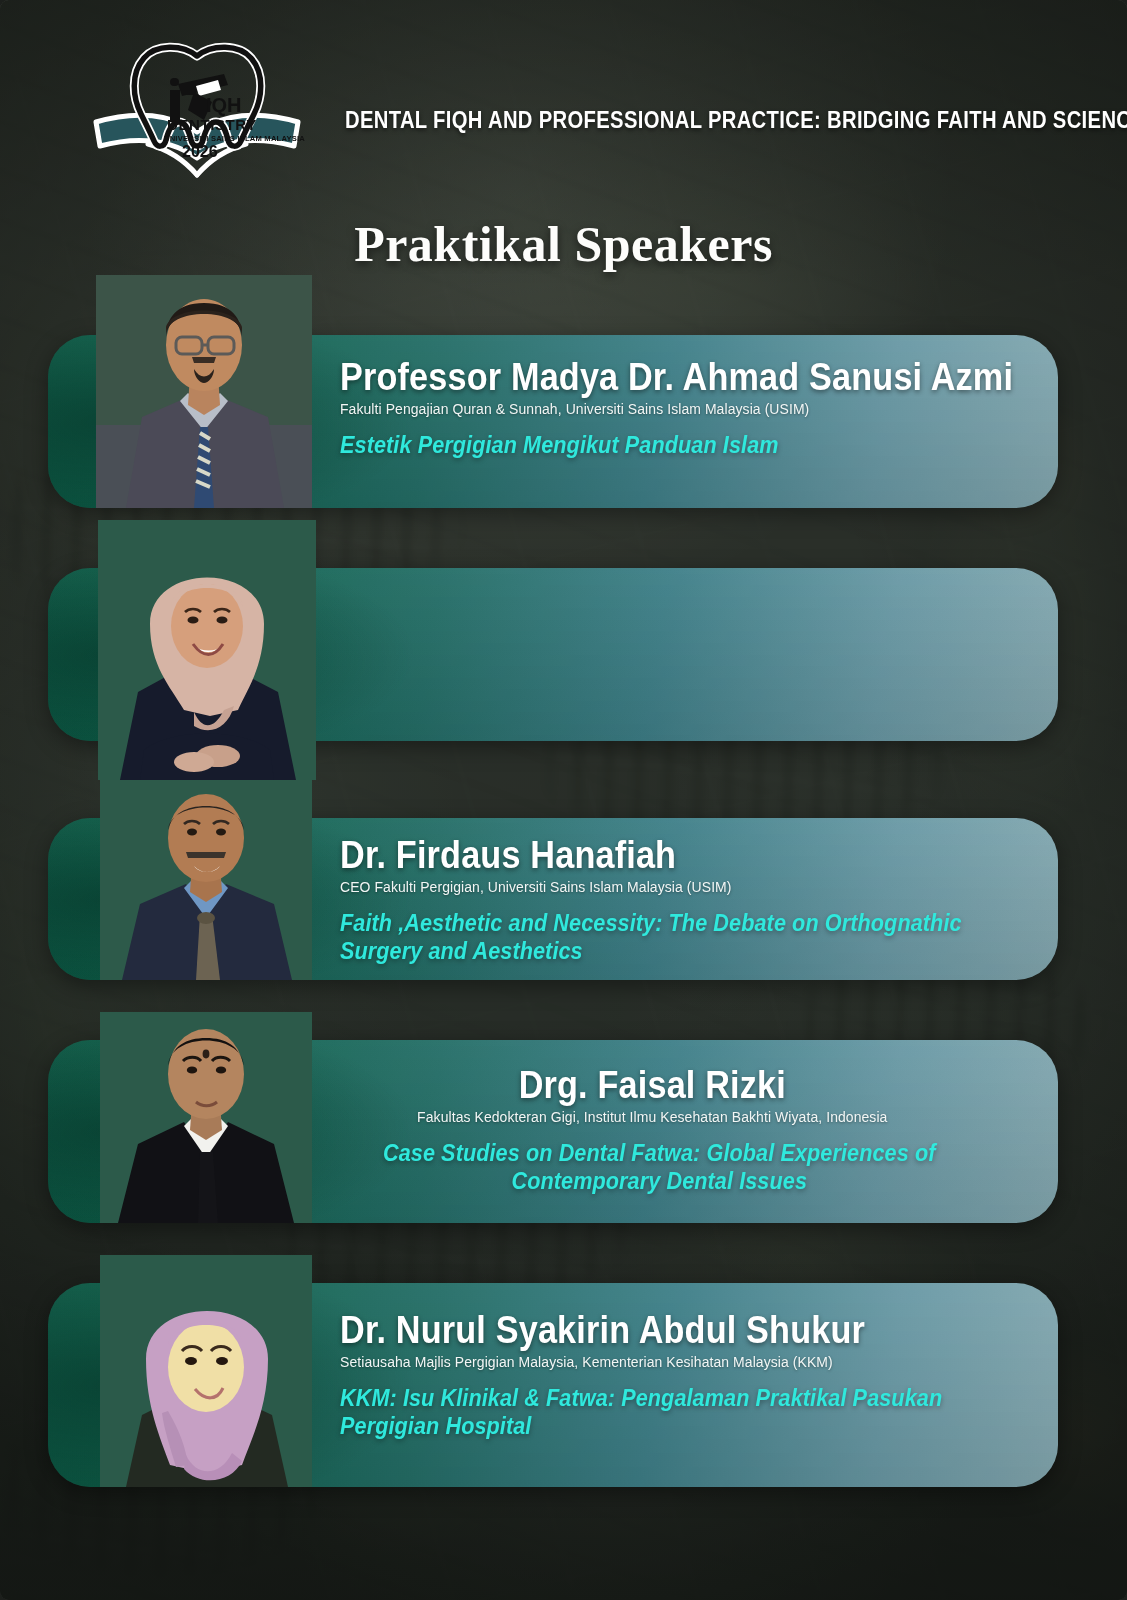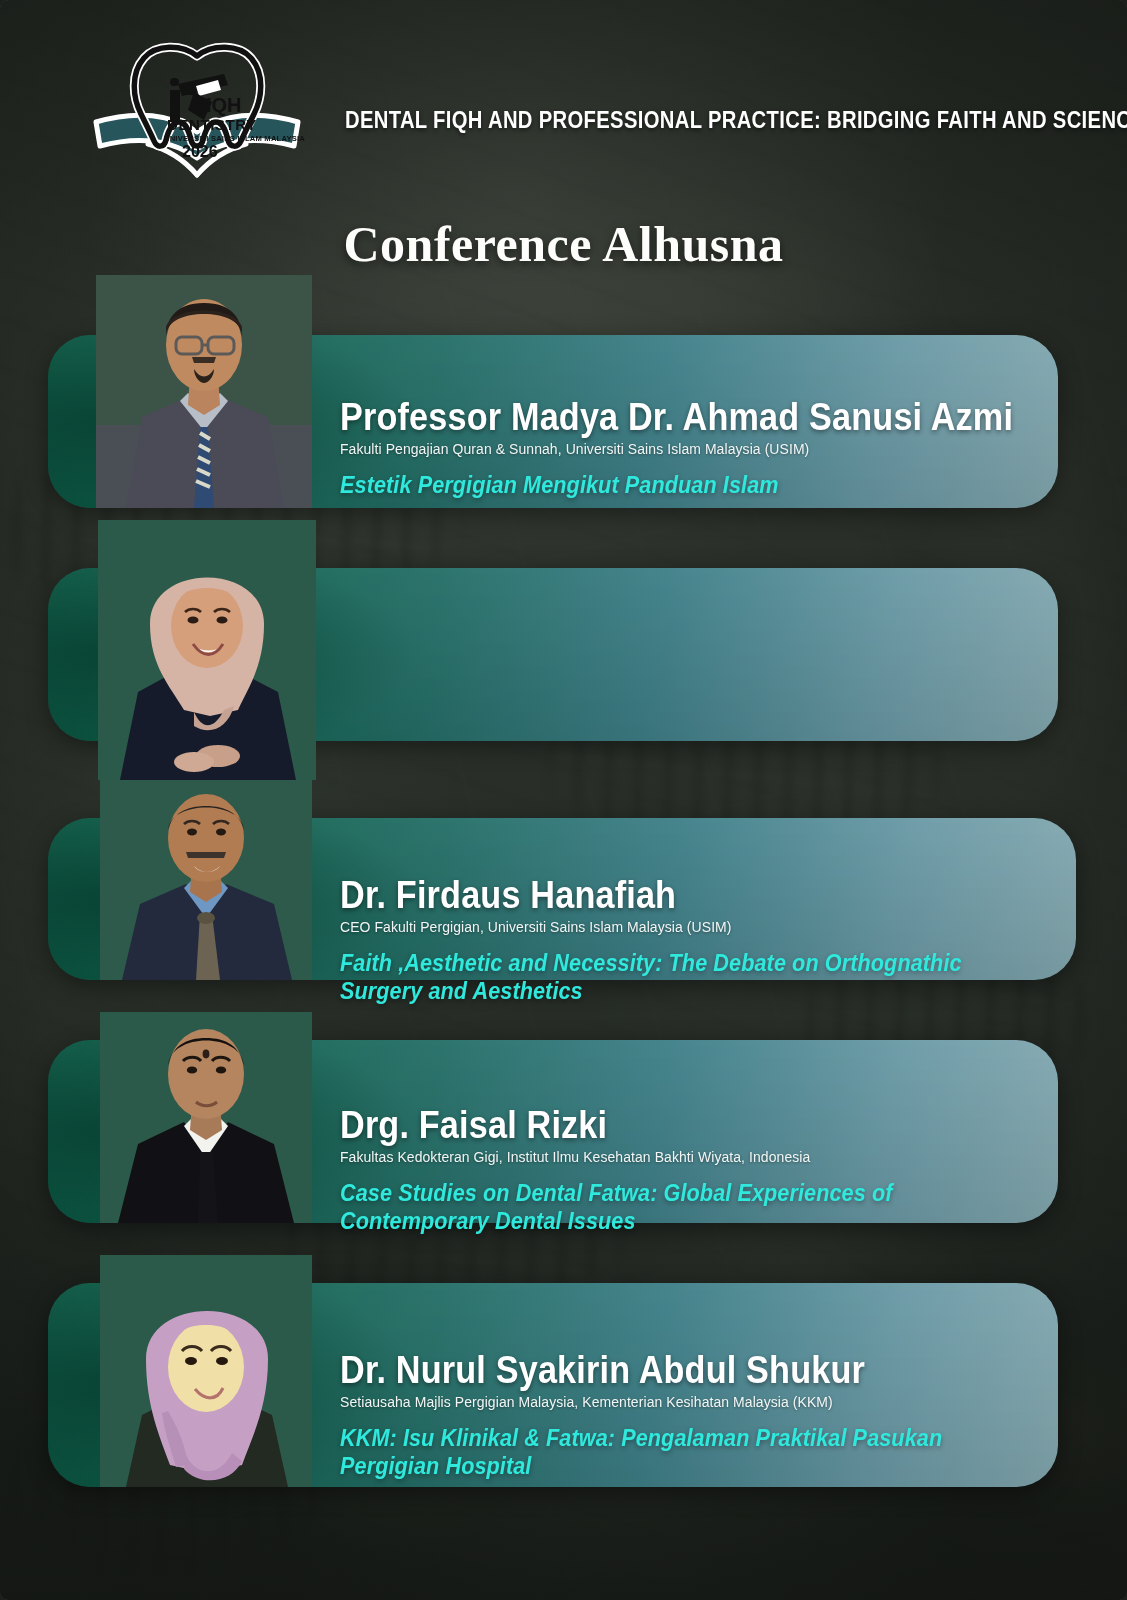--- a/index.html
+++ b/index.html
@@ -162,21 +162,20 @@
   .photo {
     position: absolute;
     overflow: hidden;
   }
   .photo svg { display:block; width: 100%; height: 100%; }
 
   .info {
     position: absolute;
     left: 292px;
     right: 24px;
-    margin-top: 40px;
   }
   .sp-name {
     color: #ffffff;
     font-size: 38px;
     font-weight: 700;
     letter-spacing: 0.2px;
     transform: scaleX(0.90);
     transform-origin: left center;
     white-space: nowrap;
     line-height: 1.06;
@@ -243,21 +242,21 @@
         <text x="128" y="72" font-family="Liberation Sans, sans-serif" font-size="20" font-weight="700" fill="#111111">IQH</text>
         <text x="89" y="90" font-family="Liberation Sans, sans-serif" font-size="15" font-weight="700" fill="#111111" letter-spacing="0.6">DENTISTRY</text>
         <text x="86" y="101" font-family="Liberation Sans, sans-serif" font-size="7.6" font-weight="700" fill="#111111" letter-spacing="0.2">UNIVERSITI SAINS ISLAM MALAYSIA</text>
         <text x="104" y="117" font-family="Liberation Sans, sans-serif" font-size="16" font-weight="700" fill="#111111">2026</text>
       </svg>
     </div>
 
     <div class="event-title">DENTAL FIQH AND PROFESSIONAL PRACTICE: BRIDGING FAITH AND SCIENCE</div>
   </div>
 
-  <div class="section-title">Conference Alhusna</div>
+  <div class="section-title">Praktikal Speakers</div>
 
   <div class="cards">
 
     <div class="card" style="top:335px; height:173px;">
       <div class="card-inner-shade"></div>
       <div class="photo" style="left:48px; top:-60px; width:216px; height:233px;">
         <svg viewBox="0 0 216 233" xmlns="http://www.w3.org/2000/svg">
           <defs>
               <clipPath id="c1">
                 <rect x="0" y="0" width="216" height="233"></rect>
@@ -321,21 +320,21 @@
             <ellipse cx="124" cy="100" rx="5.5" ry="3.6" fill="#2a1c14"></ellipse>
             <path d="M87 92 C91 88 99 88 103 92" stroke="#3a2518" stroke-width="2.6" fill="none"></path>
             <path d="M116 92 C120 88 128 88 132 92" stroke="#3a2518" stroke-width="2.6" fill="none"></path>
             <path d="M96 126 C104 134 116 134 124 126 C118 132 104 132 96 126 Z" fill="#ffffff"></path>
             <path d="M95 124 C105 138 116 138 125 124" stroke="#8e4a44" stroke-width="3" fill="none"></path>
           </g>
         </svg>
       </div>
     </div>
 
-    <div class="card" style="top:818px; height:162px;padding-left:18px;">
+    <div class="card" style="top:818px; height:162px;">
       <div class="card-inner-shade"></div>
       <div class="photo" style="left:52px; top:-38px; width:212px; height:200px;">
         <svg viewBox="0 0 212 200" xmlns="http://www.w3.org/2000/svg">
           <defs>
               <clipPath id="c3">
                 <rect x="0" y="0" width="212" height="200"></rect>
               </clipPath>
             </defs>
           <g clip-path="url(#c3)">
             <rect width="212" height="200" fill="#2d5a4a"></rect>
@@ -381,21 +380,21 @@
             <path d="M68 54 C70 20 142 20 144 54 C140 34 126 26 106 26 C86 26 72 34 68 54 Z" fill="#141110"></path>
             <ellipse cx="92" cy="58" rx="5.2" ry="3.6" fill="#1e150f"></ellipse>
             <ellipse cx="121" cy="58" rx="5.2" ry="3.6" fill="#1e150f"></ellipse>
             <path d="M83 49 C88 44 97 44 101 49" stroke="#1c1510" stroke-width="3" fill="none"></path>
             <path d="M112 49 C116 44 125 44 130 49" stroke="#1c1510" stroke-width="3" fill="none"></path>
             <ellipse cx="106" cy="42" rx="3.4" ry="4.4" fill="#2b1f17"></ellipse>
             <path d="M96 90 C102 95 111 95 117 90" stroke="#7a4c3a" stroke-width="3" fill="none"></path>
           </g>
         </svg>
       </div>
-      <div class="info" style="top:25px;">
+      <div class="info" style="top:25px;text-align:center;">
         <div class="sp-name">Drg. Faisal Rizki</div>
         <div class="sp-affil">Fakultas Kedokteran Gigi, Institut Ilmu Kesehatan Bakhti Wiyata, Indonesia</div>
         <div class="sp-talk">Case Studies on Dental Fatwa: Global Experiences of Contemporary Dental Issues</div>
       </div>
     </div>
 
     <div class="card" style="top:1283px; height:204px;">
       <div class="card-inner-shade"></div>
       <div class="photo" style="left:52px; top:-28px; width:212px; height:232px;">
         <svg viewBox="0 0 212 232" xmlns="http://www.w3.org/2000/svg">

